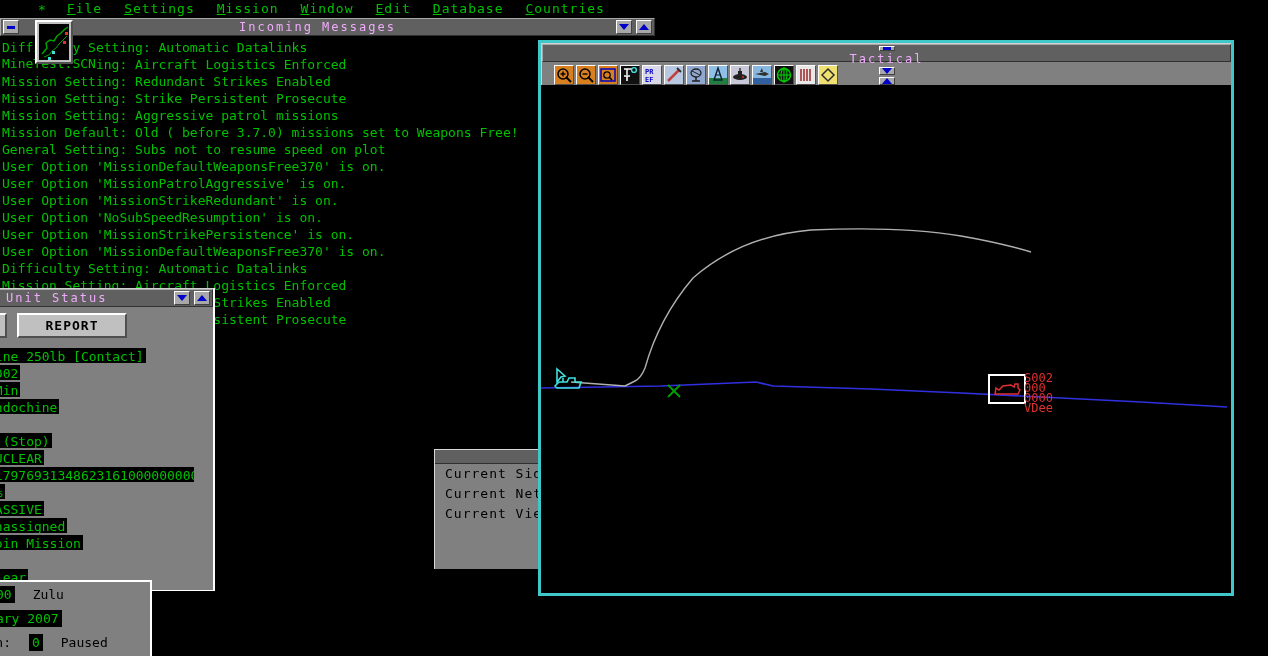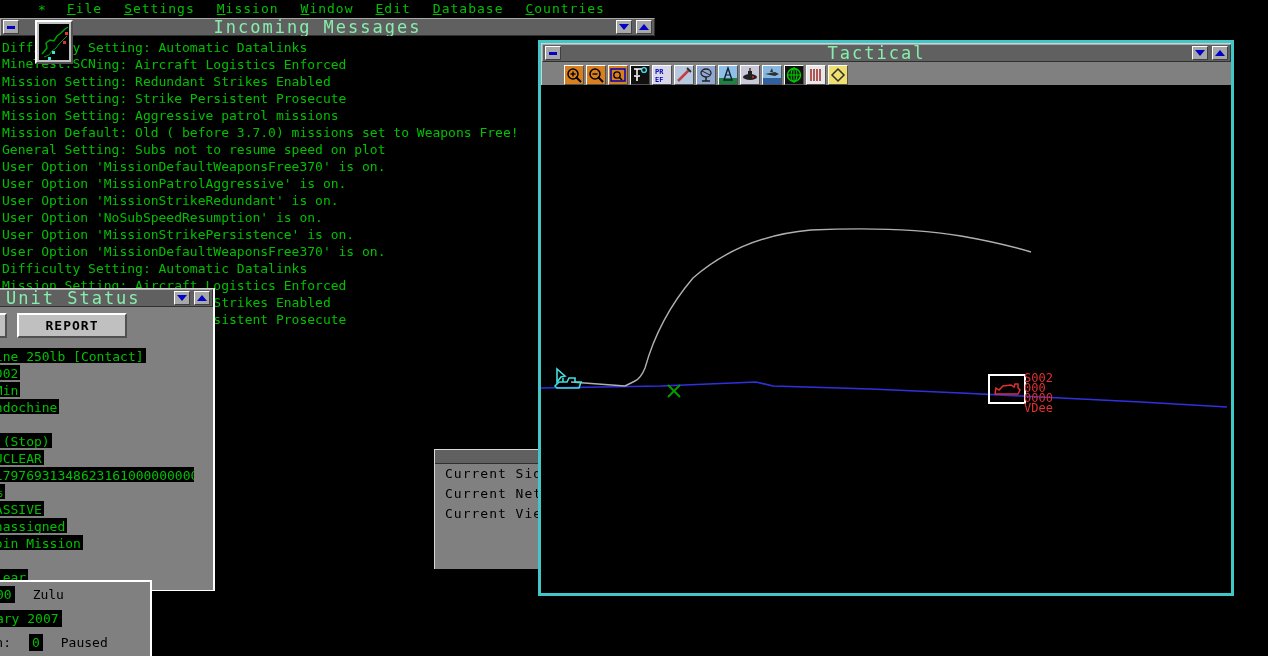--- a/index.html
+++ b/index.html
@@ -26,22 +26,22 @@
   .menu-star { color:#00c000; font-size:13px; padding:0 10px; }
 
   
   .win-title {
     background: #606060;
     height: 18px; display: flex; align-items: center;
     border-top: 1px solid #a8a8a8; border-left: 1px solid #a8a8a8;
     border-right: 1px solid #303030; border-bottom: 1px solid #303030;
   }
   .win-title .cap {
-    flex: 1; text-align: center; color: #86efac;
-    font-size: 17px; letter-spacing: 2px; white-space: nowrap;
+    flex: 1; text-align: center; color: #f0abfc;
+    font-size: 12px; letter-spacing: 2px; white-space: nowrap;
   }
   .sysbox {
     width: 16px; height: 14px; margin: 1px 2px;
     background: #a8a8a8;
     border-top: 1px solid #ffffff; border-left: 1px solid #ffffff;
     border-right: 1px solid #404040; border-bottom: 1px solid #404040;
     display: flex; align-items: center; justify-content: center;
   }
   .sysbox .bar { width: 8px; height: 3px; background: #0000c8; }
   .arrowbtn {
@@ -117,23 +117,23 @@
   .dlg-line { color: #000000; font-size: 13px; line-height: 20px; padding-left: 10px;
               white-space: pre; letter-spacing: 1px; }
   .dlg-line:first-of-type { margin-top: 14px; }
 
   
   #tacwin { position: absolute; left: 538px; top: 40px; width: 696px; height: 556px;
             background: #40c8c8;
             border: 3px solid #40c8c8; }
   #tacwin .inner-frame { width: 100%; height: 100%; background: #808080;
             border-top: 1px solid #d0d0d0; border-left: 1px solid #d0d0d0; }
-  #tacwin .win-title { width: 100%; background:#606060; }
+  #tacwin .win-title { width: 100%; background:#606060;flex-direction:column; }
   .tac-toolbar { height: 24px; background: #808080; display: flex; align-items: center;
-                 gap: 2px; padding: 2px 0 0 22px; }
+                 gap: 2px; padding: 2px 0 0 12px; }
   .tbtn {
     width: 20px; height: 20px; background: #c0c0c0;
     border-top: 1px solid #ffffff; border-left: 1px solid #ffffff;
     border-right: 1px solid #505050; border-bottom: 1px solid #505050;
     position: relative; overflow: hidden;
   }
   .tbtn svg { display:block; }
   .tac-canvas { position: relative; width: 100%; height: 100%;
                 background: #000000; overflow: hidden; }
   .tac-canvas-wrap { position:absolute; left:0; top:42px; right:0; bottom:0;

